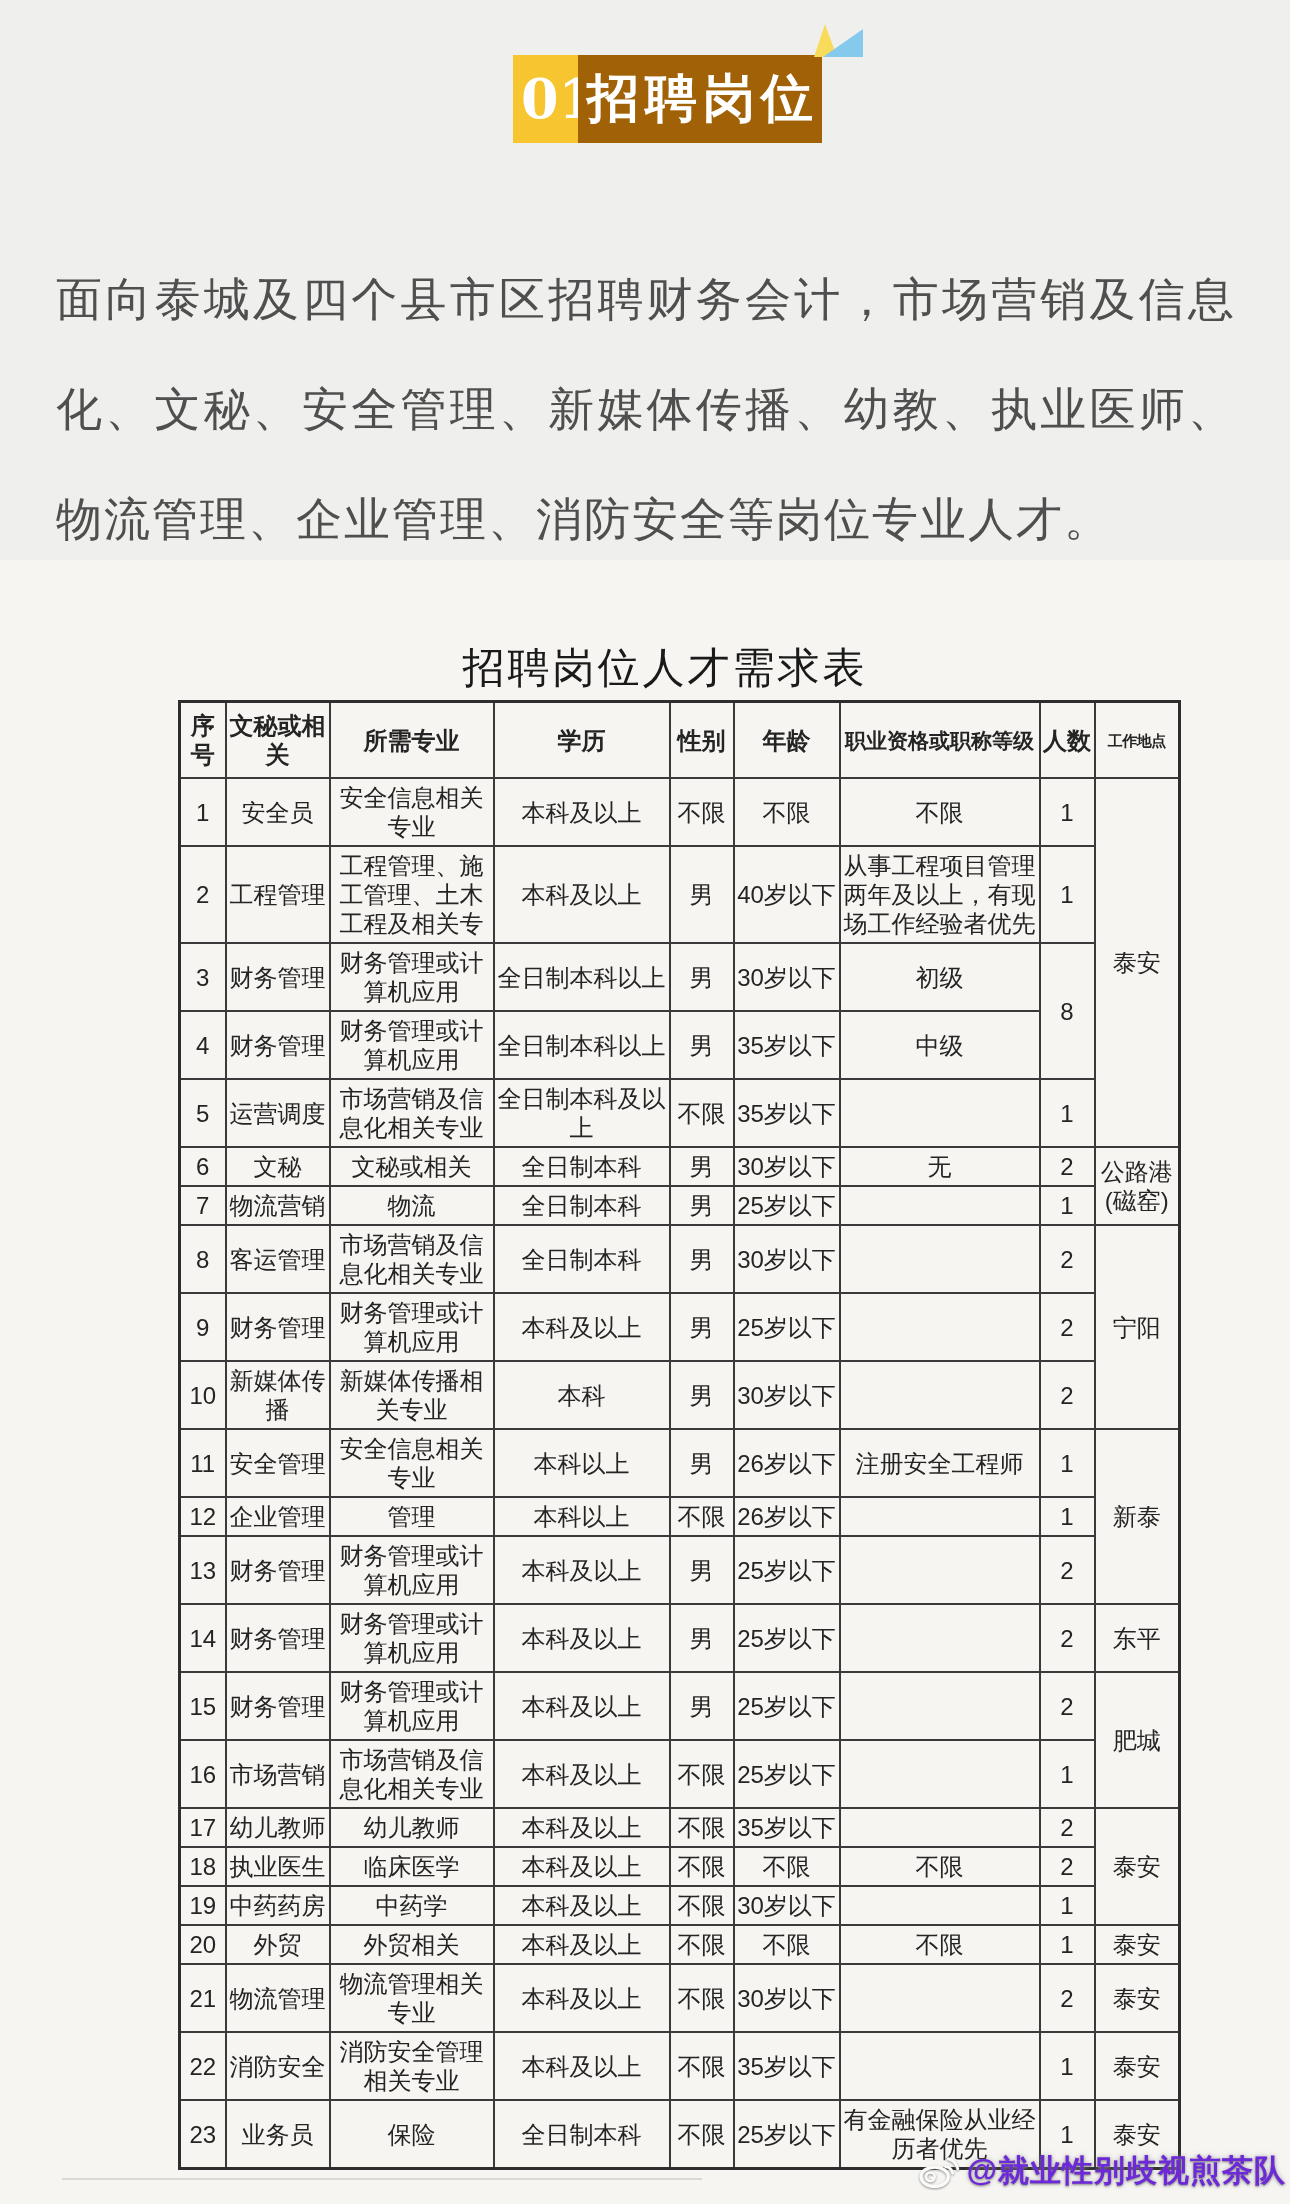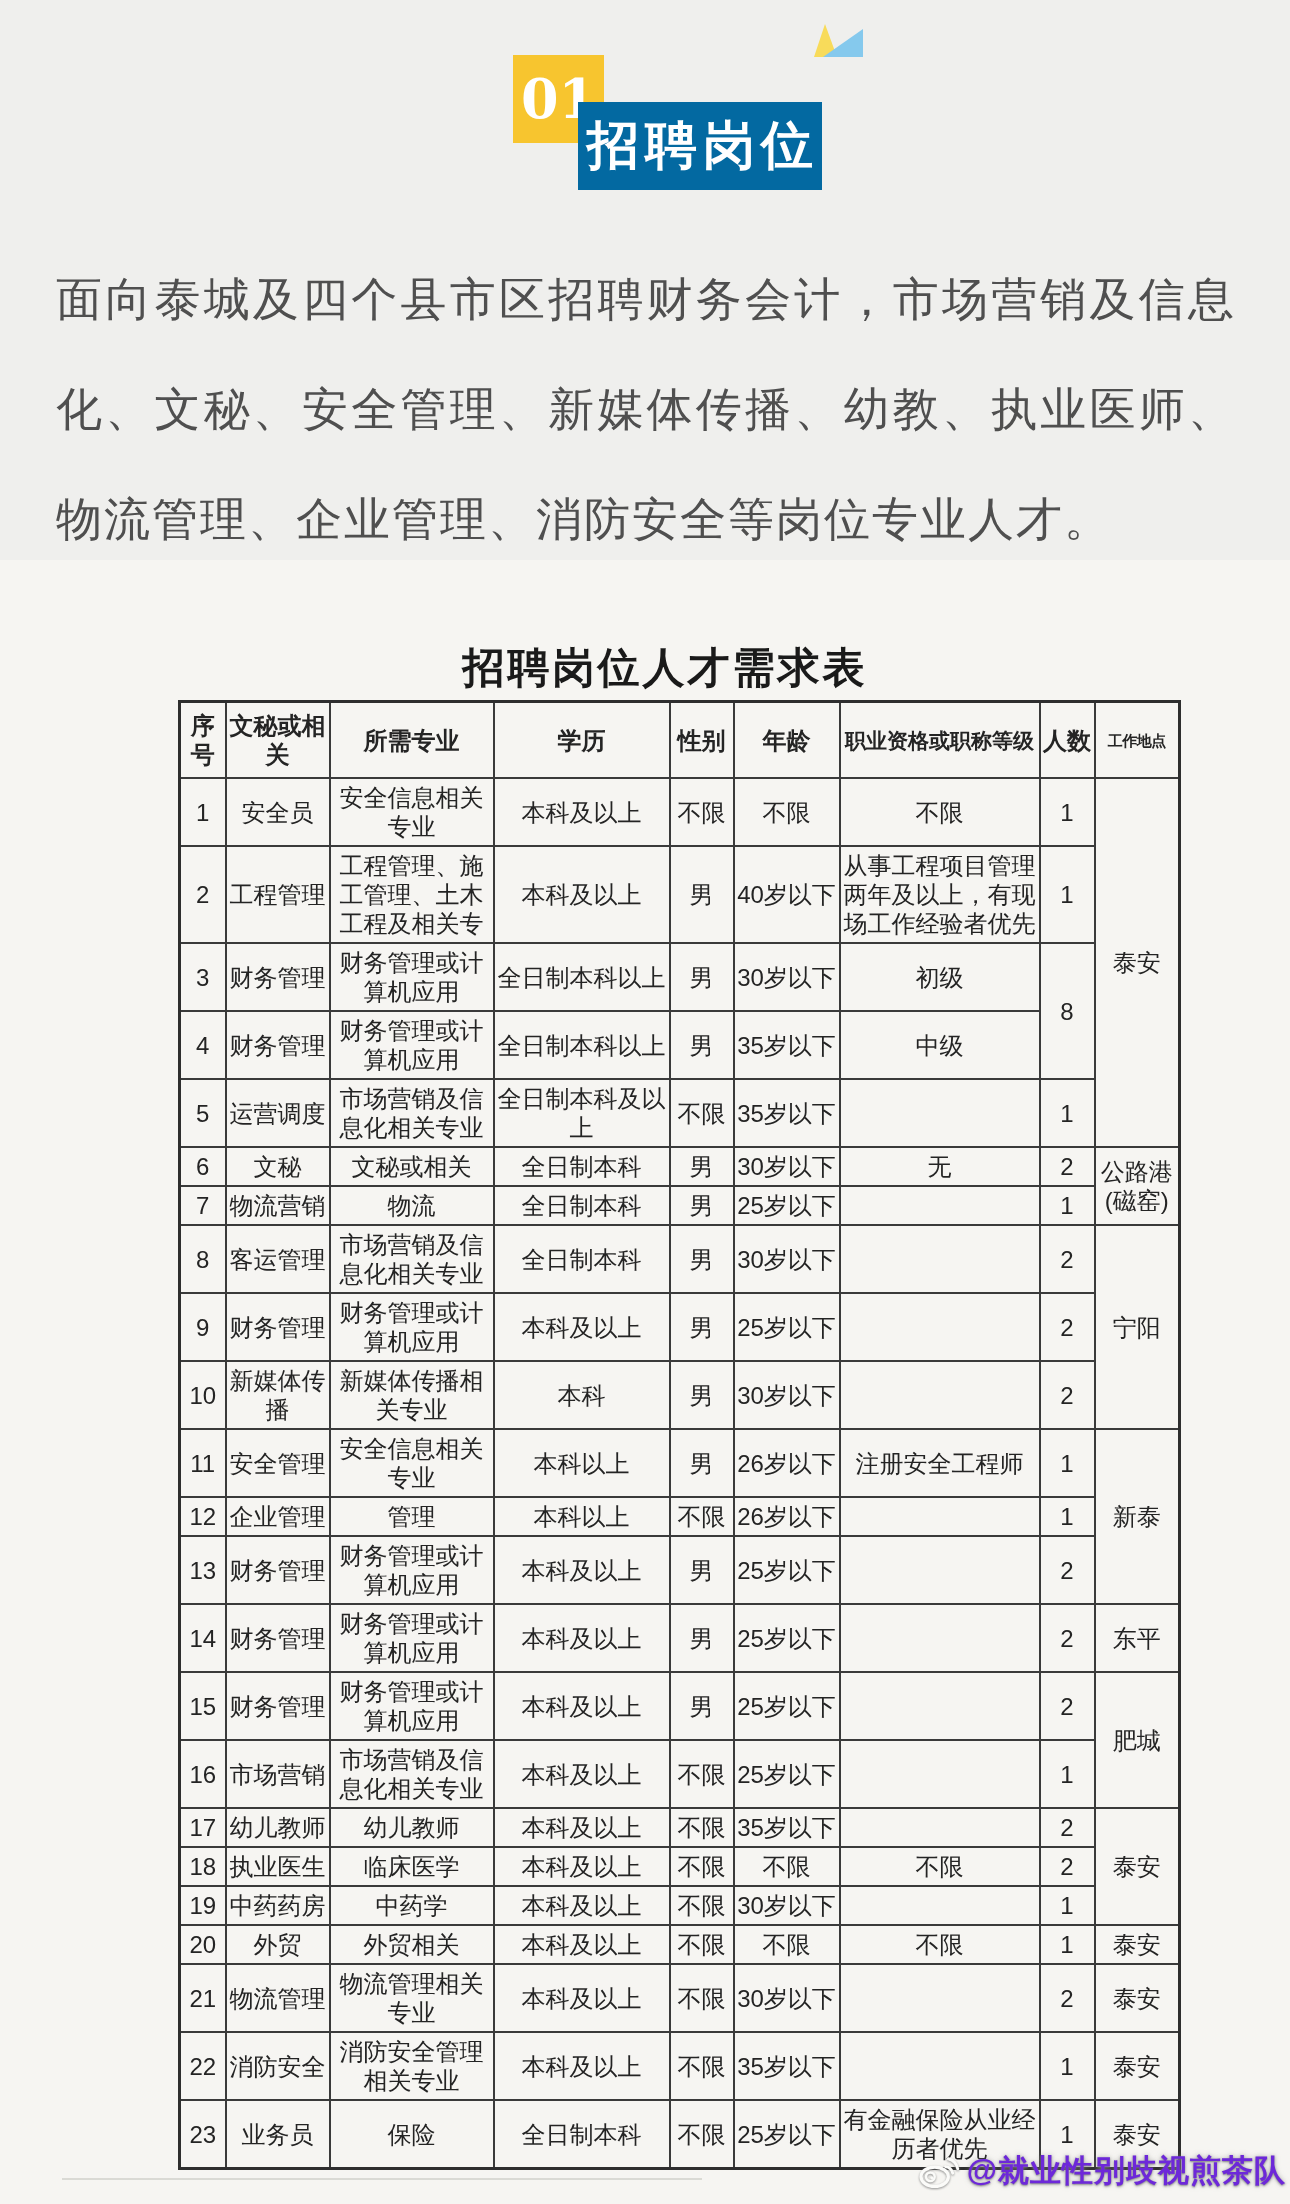--- a/index.html
+++ b/index.html
@@ -16,21 +16,21 @@
     color:#fff;font-weight:700;font-size:52px;letter-spacing:6px;text-indent:6px;}
   .deco{position:absolute;left:810px;top:22px;}
 
   
   .intro{position:absolute;left:56px;top:198px;width:1180px;
     font-size:46px;line-height:110px;letter-spacing:2px;color:#4f4f4f;
     text-align:justify;}
 
   
   .tbl-title{position:absolute;left:165px;top:640px;width:1000px;
-    text-align:center;font-size:42px;font-weight:700;letter-spacing:3px;color:#1a1a1a;}
+    text-align:center;font-size:42px;font-weight:400;letter-spacing:3px;color:#1a1a1a;}
   table{position:absolute;left:178px;top:700px;width:1000px;
     border-collapse:collapse;table-layout:fixed;
     border:3px solid #2e2e2e;color:#242424;}
   th,td{border:2px solid #3a3a3a;text-align:center;vertical-align:middle;
     font-size:24px;line-height:29px;padding:4px 2px;white-space:pre-line;
     font-weight:400;overflow:hidden;}
   th{font-weight:600;padding:8px 2px;}
   th:nth-child(7){font-size:21px;white-space:nowrap;}
   th:nth-child(9){font-size:15px;white-space:nowrap;letter-spacing:-0.5px;}
   .c0{width:46px}.c1{width:104px}.c2{width:164px}.c3{width:176px}.c4{width:64px}
@@ -48,21 +48,21 @@
 </style>
 </head>
 <body>
 
 <div id="page">
   <div id="sheet"></div>
 
   <div class="badge-num" style="background: rgb(247, 197, 47); margin-left: 41px;">
     <span>01</span>
   </div>
-  <div class="badge-label" style="background: #0369a1; margin-top: 47px;">
+  <div class="badge-label" style="background: #a16207;">
     <span>招聘岗位</span>
   </div>
   <svg class="deco" width="56" height="36" viewBox="0 0 56 36">
     <polygon id="tri-yellow" points="4,35 15,2 27,35" fill="#F8DB5A"></polygon>
     <polygon id="tri-blue" points="13,35 53,7 53,35" fill="#85C9ED"></polygon>
   </svg>
 
   <p class="intro">面向泰城及四个县市区招聘财务会计，市场营销及信息化、文秘、安全管理、新媒体传播、幼教、执业医师、物流管理、企业管理、消防安全等岗位专业人才。</p>
 
   <div class="tbl-title">招聘岗位人才需求表</div>

